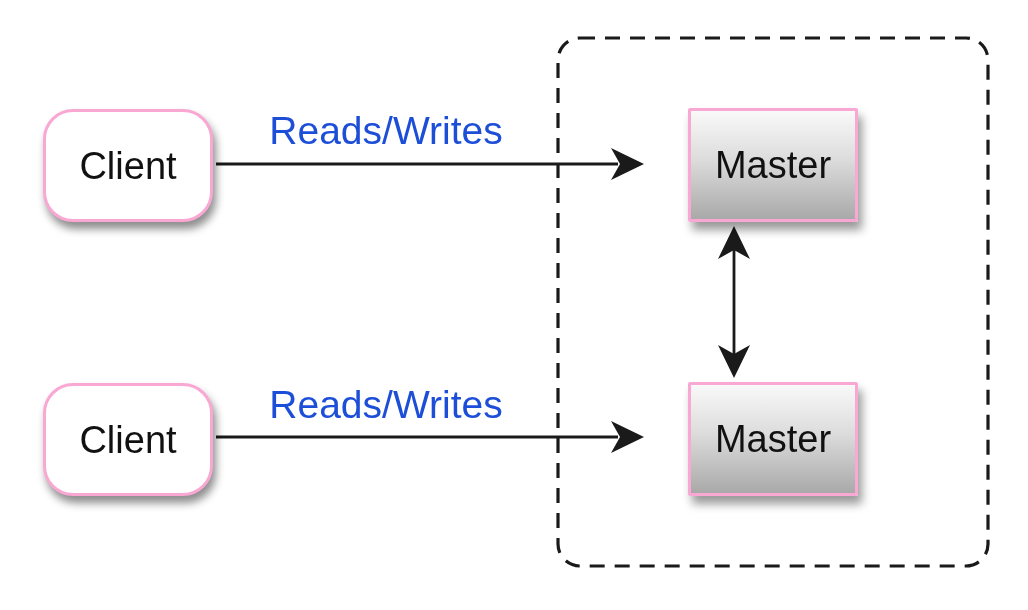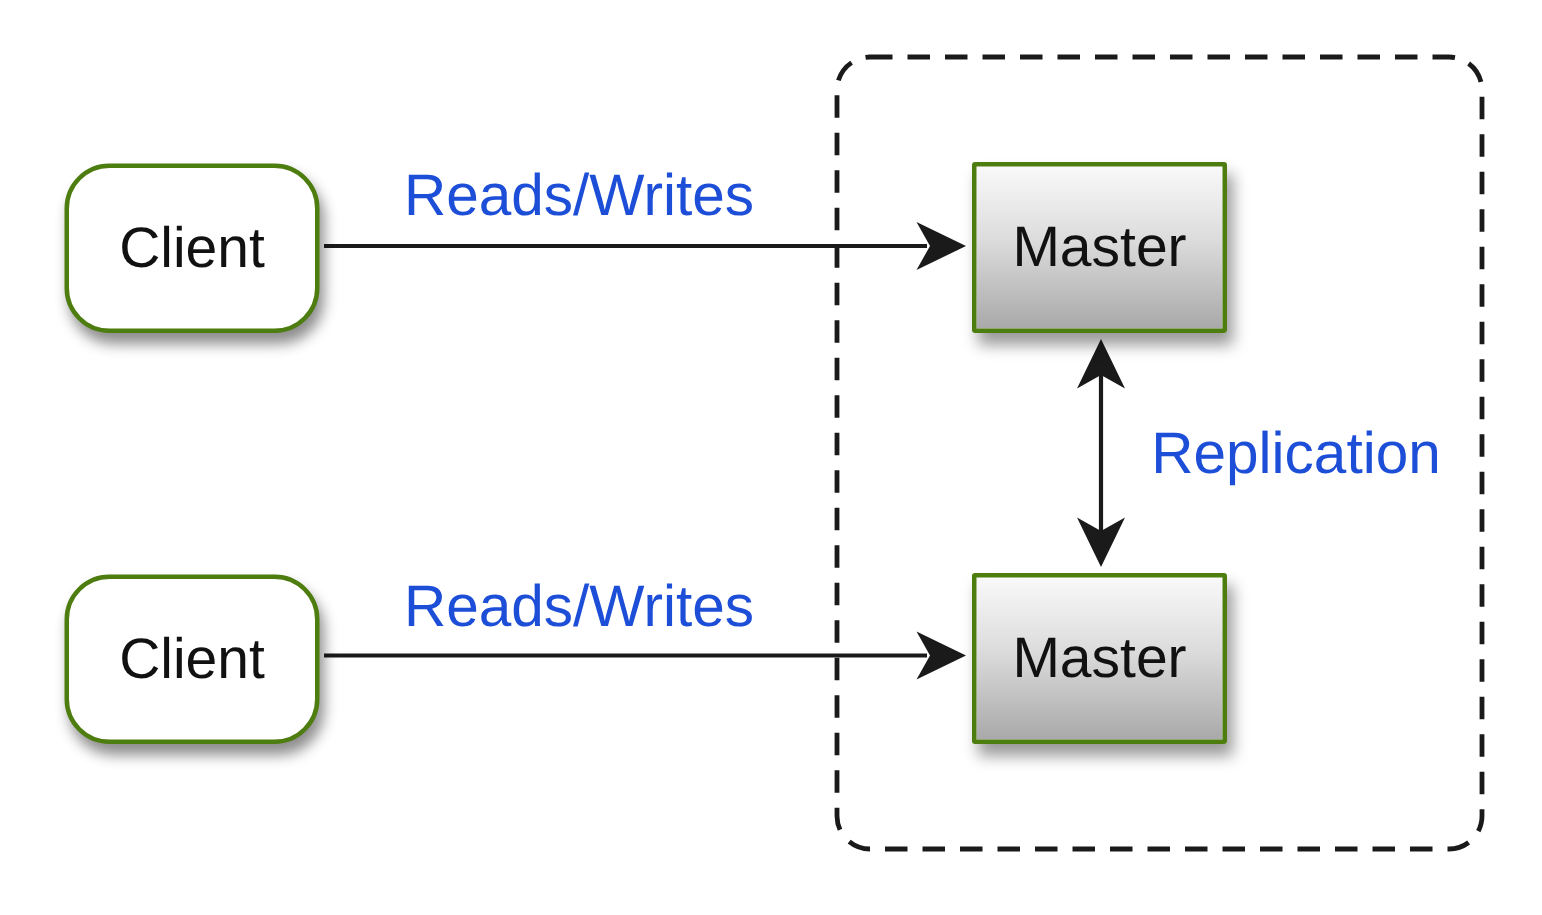--- a/index.html
+++ b/index.html
@@ -24,36 +24,37 @@
     height: 610px;
   }
   .node {
     position: absolute;
     display: flex;
     align-items: center;
     justify-content: center;
     font-size: 38px;
     line-height: 1;
     color: #111111;
-    border: 3px solid #4d7c0f;
+    border: 3px solid #f9a8d4;
     box-sizing: border-box;
   }
   .client {
     width: 170px;
     height: 113px;
     background: #ffffff;
     border-radius: 30px;
     box-shadow: 3px 7px 9px rgba(0, 0, 0, 0.45);
   }
   .master {
     width: 170px;
     height: 114px;
     background: linear-gradient(180deg, #f9f9f9 0%, #dcdcdc 45%, #a9a9a9 100%);
     border-radius: 2px;
     box-shadow: 4px 8px 10px rgba(0, 0, 0, 0.40);
+    margin-left: 40px;
   }
   .edge-label {
     position: absolute;
     transform: translateX(-50%);
     font-size: 39px;
     line-height: 1;
     white-space: nowrap;
     color: #1d4ed8;
   }
 </style>
@@ -88,15 +89,14 @@
   <div class="node client" style="left:43px; top:383px;">Client</div>
 
   <div class="node master" style="left:648px; top:108px;">Master</div>
 
   <div class="node master" style="left:648px; top:382px;">Master</div>
 
   <div class="edge-label" style="left:386px; top:111px;">Reads/Writes</div>
 
   <div class="edge-label" style="left:386px; top:385px;">Reads/Writes</div>
 
-  <div class="edge-label" style="left:864px; top:283px;">Replication</div>
 
 </div>
 
 </body></html>

